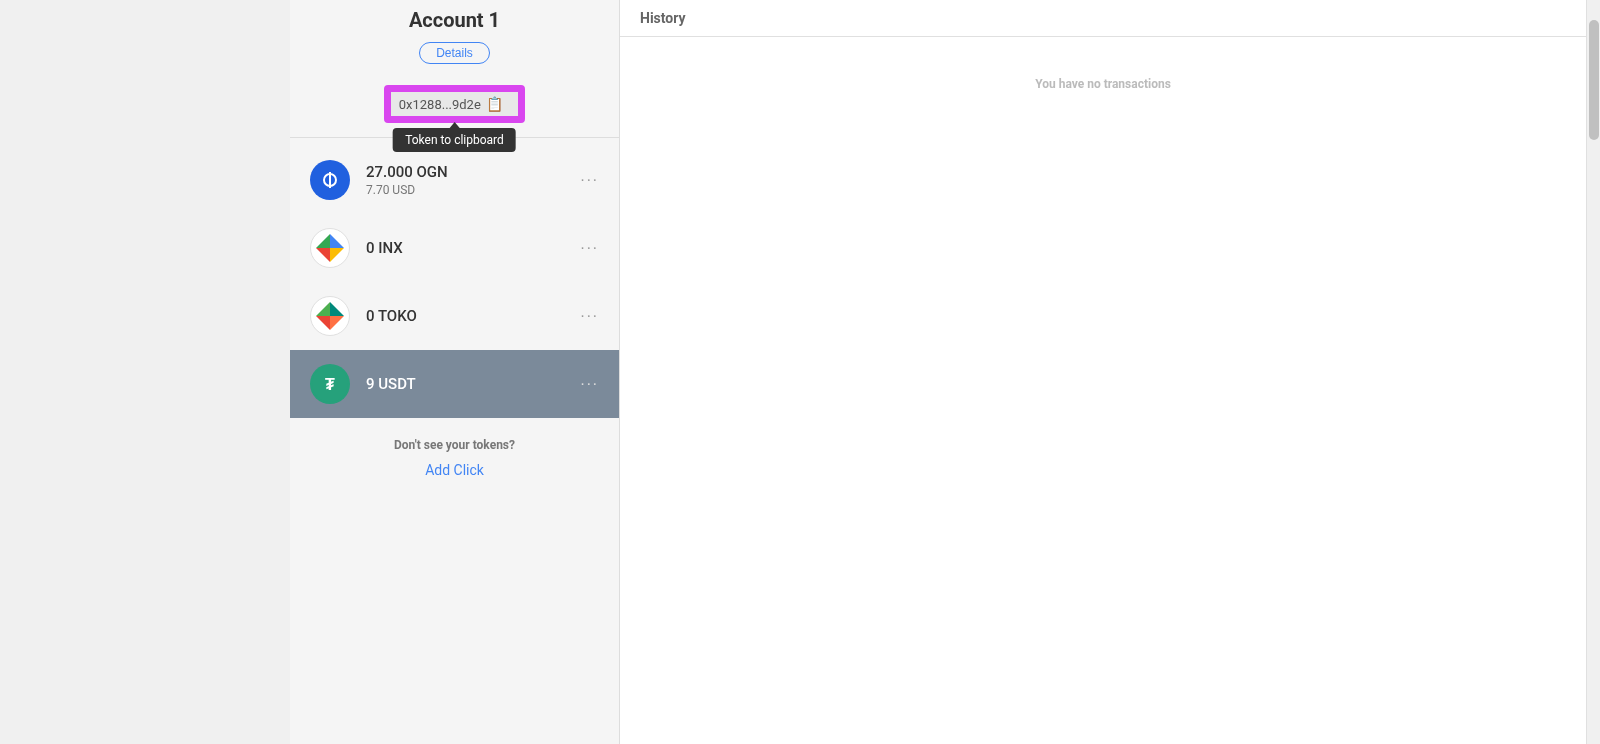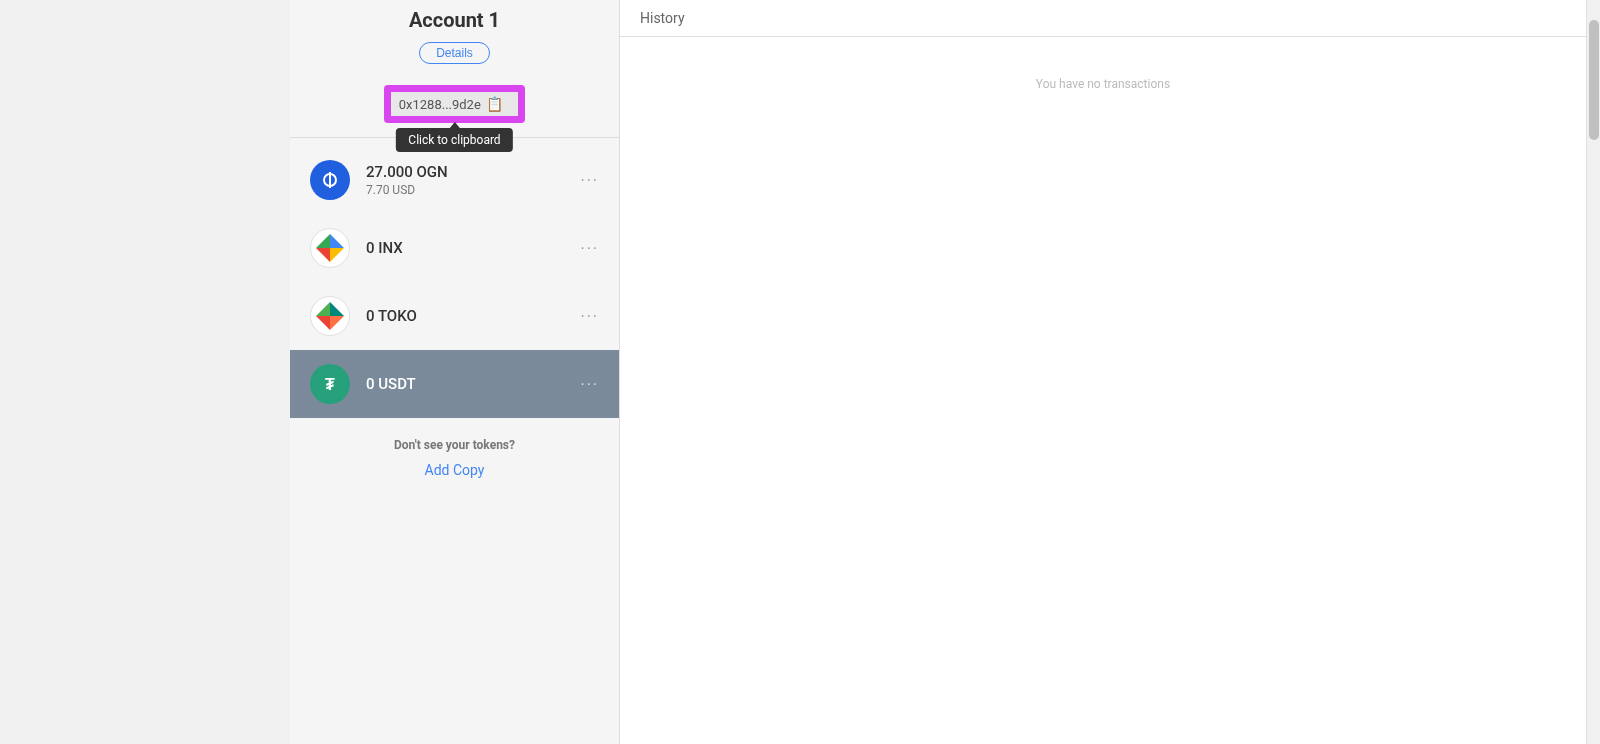--- a/index.html
+++ b/index.html
@@ -218,20 +218,21 @@
     .usdt-icon {
       background: #26a17b;
     }
 
     
     .history-panel {
       flex: 1;
       background: #fff;
       display: flex;
       flex-direction: column;
+      font-weight: bold;
     }
 
     .history-header {
       padding: 10px 20px;
       border-bottom: 1px solid #e0e0e0;
       font-size: 14px;
       color: #666;
     }
 
     .history-empty {
@@ -274,21 +275,21 @@
 
 <div class="wallet-panel">
 
   <div class="account-title">Account 1</div>
 
   <button class="details-btn">Details</button>
 
   <div class="address-row">
     <span>0x1288...9d2e</span>
     <span class="copy-icon">📋</span>
-    <div class="tooltip">Click to clipboard</div>
+    <div class="tooltip">Token to clipboard</div>
   </div>
 
   <div class="divider"></div>
 
   <div class="token-list">
 
 
     <div class="token-item">
       <div class="token-icon ogn-icon">
         <svg width="24" height="24" viewBox="0 0 24 24">
@@ -339,30 +340,30 @@
     </div>
 
     <div class="token-item active">
       <div class="token-icon usdt-icon">
         <svg width="36" height="36" viewBox="0 0 36 36">
           <circle cx="18" cy="18" r="18" fill="#26a17b"></circle>
           <text x="18" y="24" text-anchor="middle" fill="white" font-size="16" font-weight="bold">₮</text>
         </svg>
       </div>
       <div class="token-info">
-        <div class="token-amount">0 USDT</div>
+        <div class="token-amount">9 USDT</div>
       </div>
       <span class="token-menu" style="color:#ddd;">···</span>
     </div>
 
   </div>
 
   <div class="add-token-section">
     <div class="dont-see-text">Don't see your tokens?</div>
-    <a class="add-token-link" href="#">Add Copy</a>
+    <a class="add-token-link" href="#">Add Click</a>
   </div>
 
 </div>
 
 <div class="history-panel">
   <div class="history-header">
     <span>History</span>
   </div>
   <div class="history-empty">
     <span>You have no transactions</span>

